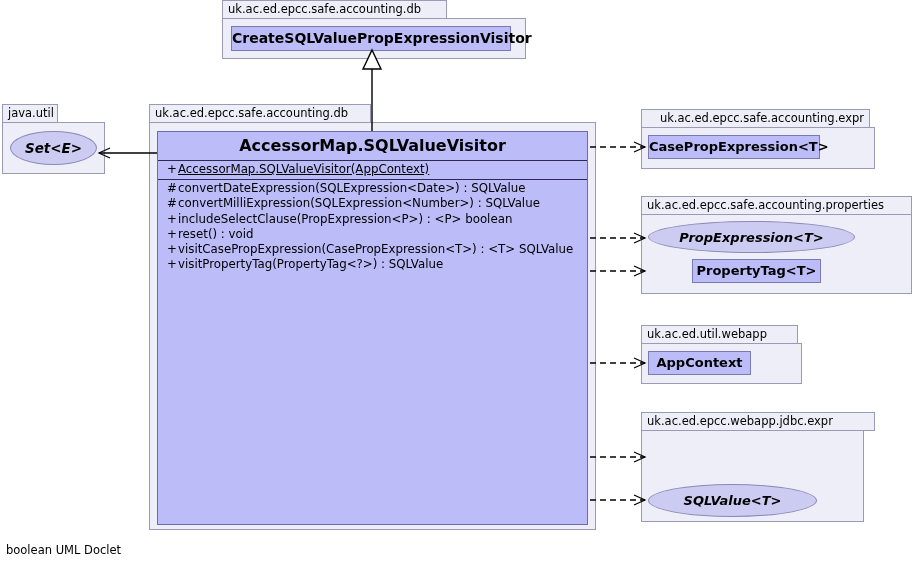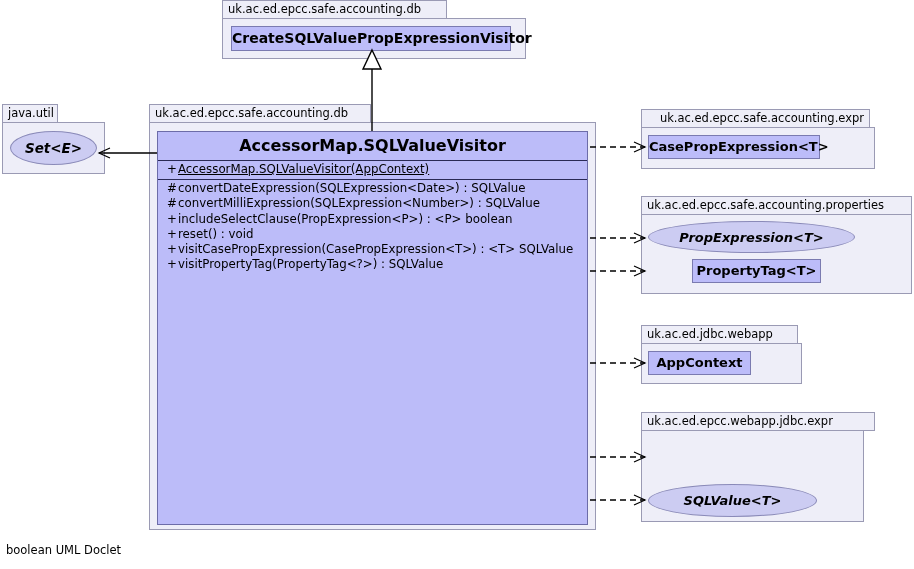--- a/index.html
+++ b/index.html
@@ -204,21 +204,21 @@
   <div class="pkg-body" style="top:18px; width:271px; height:80px;"></div>
   <div class="ell" style="left:7px; top:25px; width:207px; height:32px; font-size:13px;">
     <span>PropExpression&lt;T&gt;</span>
   </div>
   <div class="cls" style="left:7px; top:63px; width:129px; height:24px;margin-left:44px;">
     <div class="cls-title" style="line-height:22px; font-size:13px;">PropertyTag&lt;T&gt;</div>
   </div>
 </div>
 
 <div class="pkg" style="left:641px; top:325px; width:161px; height:59px;">
-  <div class="pkg-tab" style="width:157px;">uk.ac.ed.jdbc.webapp</div>
+  <div class="pkg-tab" style="width:157px;">uk.ac.ed.util.webapp</div>
   <div class="pkg-body" style="top:18px; width:161px; height:41px;"></div>
   <div class="cls" style="left:7px; top:26px; width:103px; height:24px;">
     <div class="cls-title" style="line-height:22px; font-size:13px;">AppContext</div>
   </div>
 </div>
 
 <div class="pkg" style="left:641px; top:412px; width:223px; height:110px;">
   <div class="pkg-tab" style="width:234px;">uk.ac.ed.epcc.webapp.jdbc.expr</div>
   <div class="pkg-body" style="top:18px; width:223px; height:92px;"></div>
   <div class="ell" style="left:7px; top:72px; width:169px; height:33px; font-size:13px;">

